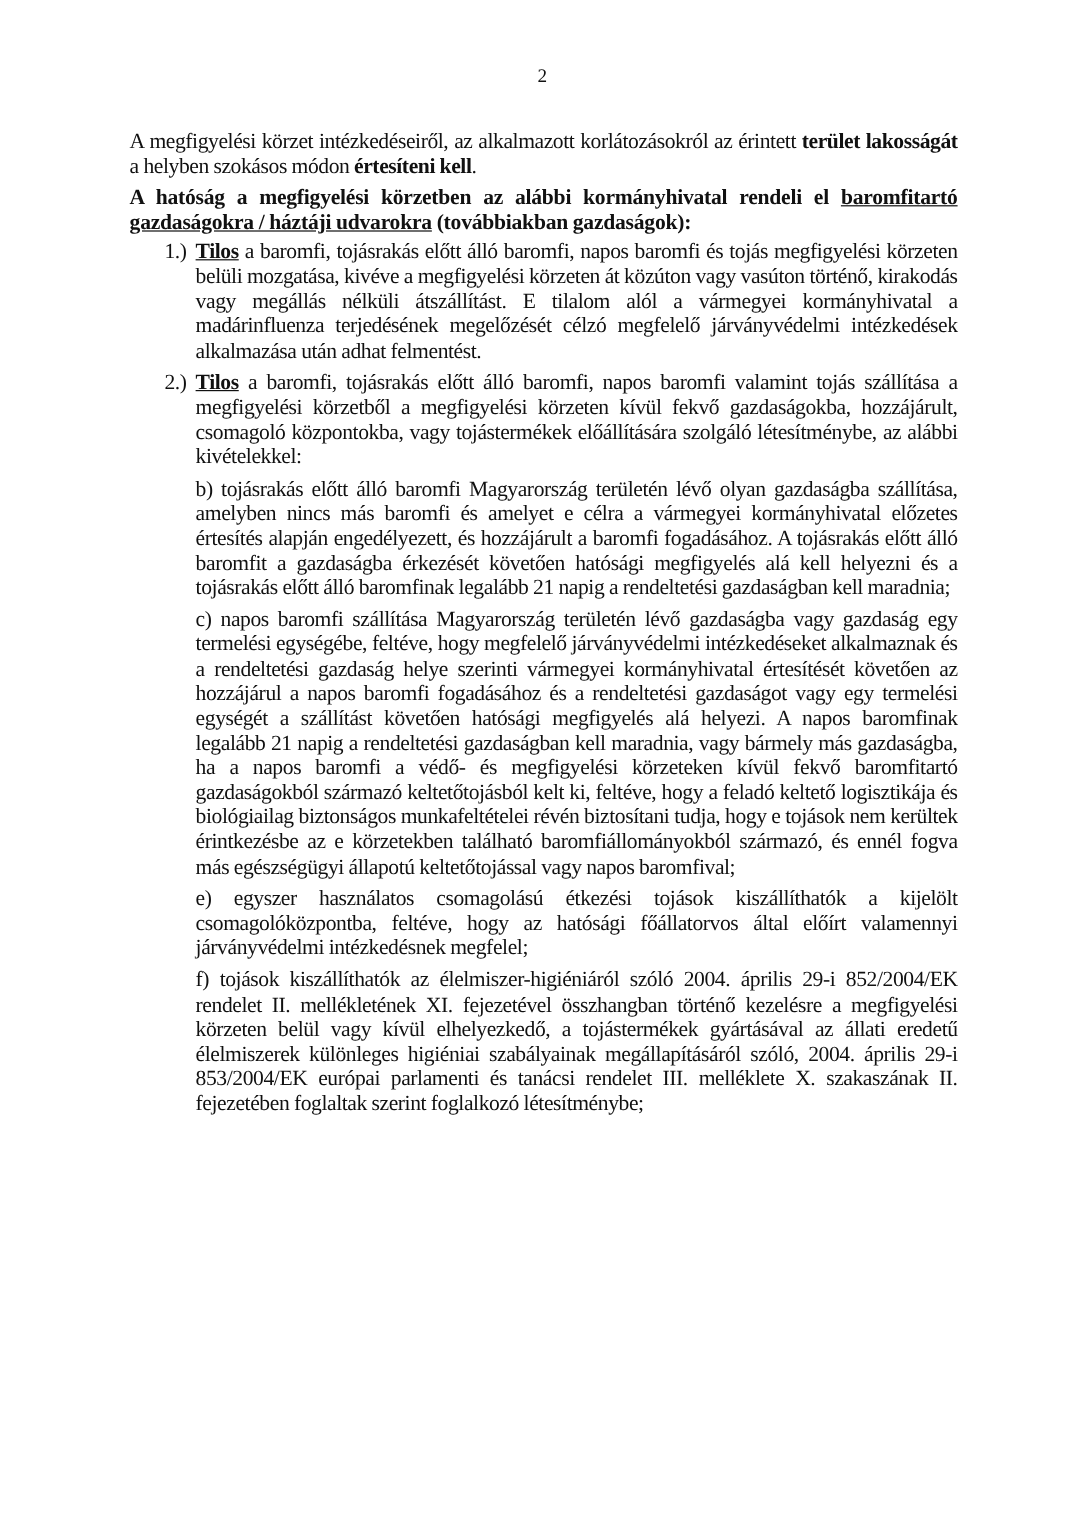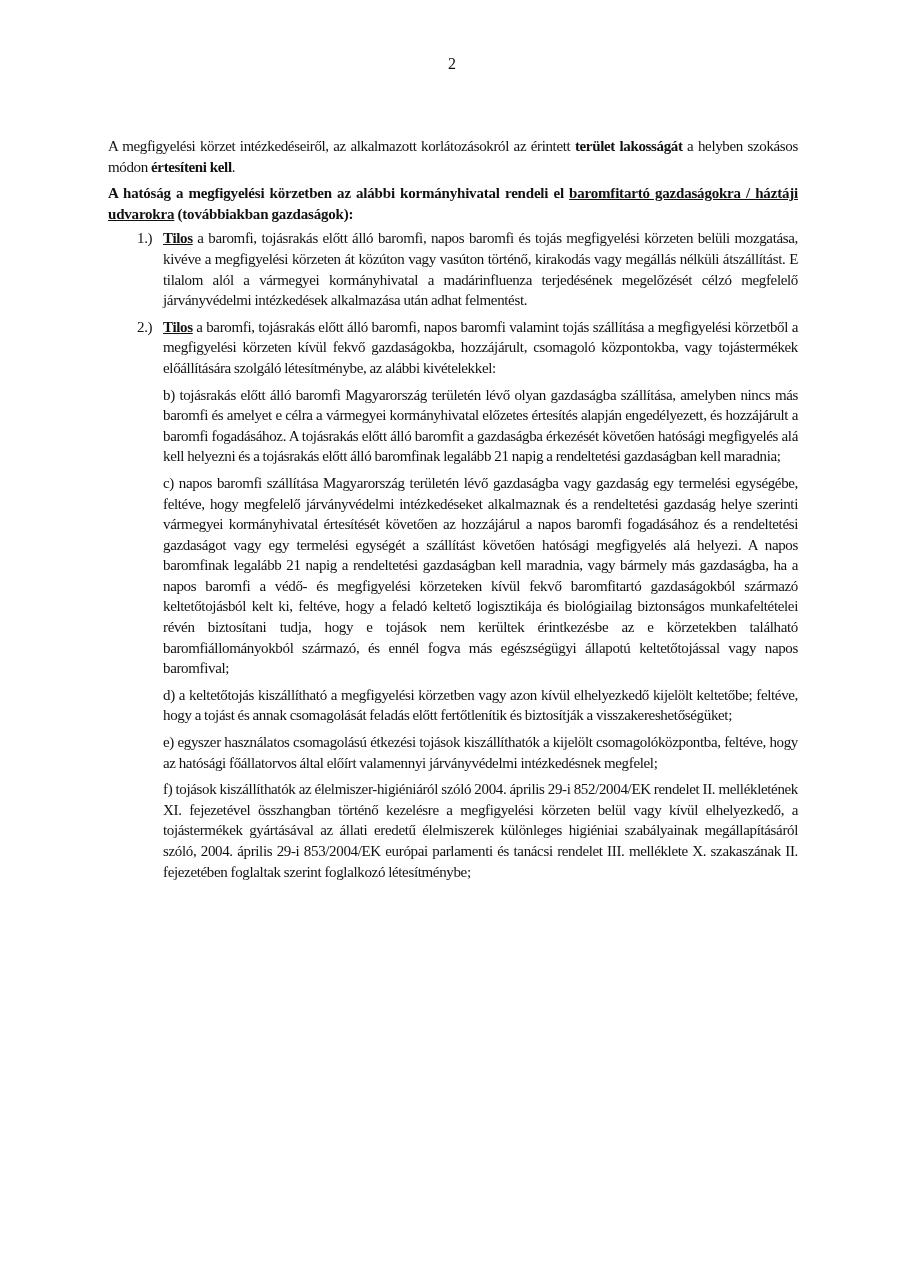--- a/index.html
+++ b/index.html
@@ -8,22 +8,22 @@
     position: absolute; left: 0; top: 0; width: 904px; height: 1280px; background: #fff;
     font-family: "Liberation Serif", "DejaVu Serif", serif;
     color: #111;
   }
   .page-num {
     position: absolute; top: 55px; left: 0; width: 904px; text-align: center;
     font-size: 16px;
   }
   .col {
     position: absolute; left: 108px; top: 107px; width: 690px;
-    font-size: 15px; line-height: 20.6px;
-    letter-spacing: -0.35px; word-spacing: -0.3px; margin-top: 29px;
+    font-size: 18px; line-height: 20.6px;
+    letter-spacing: -0.35px; word-spacing: -0.3px;
   }
   p { margin: 0; text-align: justify; }
   .p-intro { margin-bottom: 6px; }
   .p-heading { font-weight: bold; margin-bottom: 4px; letter-spacing: -0.2px; }
   .p-heading .normal { font-weight: bold; }
   .u { text-decoration: underline; }
   b { font-weight: bold; }
   .item { position: relative; padding-left: 55px; margin-bottom: 6px; }
   .item .num { position: absolute; left: 29px; top: 0; }
   .sub { padding-left: 55px; margin-bottom: 6px; }
@@ -38,17 +38,16 @@
     <p class="p-intro"><span>A megfigyelési körzet intézkedéseiről, az alkalmazott korlátozásokról az érintett </span><b>terület lakosságát</b><span> a helyben szokásos módon </span><b>értesíteni kell</b><span>.</span></p>
 
     <p class="p-heading"><span>A hatóság a megfigyelési körzetben az alábbi kormányhivatal rendeli el </span><span class="u">baromfitartó gazdaságokra / háztáji udvarokra</span><span class="normal"> (továbbiakban gazdaságok):</span></p>
 
     <p class="item"><span class="num">1.)</span><b class="u">Tilos</b><span> a baromfi, tojásrakás előtt álló baromfi, napos baromfi és tojás megfigyelési körzeten belüli mozgatása, kivéve a megfigyelési körzeten át közúton vagy vasúton történő, kirakodás vagy megállás nélküli átszállítást. E tilalom alól a vármegyei kormányhivatal a madárinfluenza terjedésének megelőzését célzó megfelelő járványvédelmi intézkedések alkalmazása után adhat felmentést.</span></p>
 
     <p class="item"><span class="num">2.)</span><b class="u">Tilos</b><span> a baromfi, tojásrakás előtt álló baromfi, napos baromfi valamint tojás szállítása a megfigyelési körzetből a megfigyelési körzeten kívül fekvő gazdaságokba, hozzájárult, csomagoló központokba, vagy tojástermékek előállítására szolgáló létesítménybe, az alábbi kivételekkel:</span></p>
 
     <p class="sub">b) tojásrakás előtt álló baromfi Magyarország területén lévő olyan gazdaságba szállítása, amelyben nincs más baromfi és amelyet e célra a vármegyei kormányhivatal előzetes értesítés alapján engedélyezett, és hozzájárult a baromfi fogadásához. A tojásrakás előtt álló baromfit a gazdaságba érkezését követően hatósági megfigyelés alá kell helyezni és a tojásrakás előtt álló baromfinak legalább 21 napig a rendeltetési gazdaságban kell maradnia;</p>
     <p class="sub">c) napos baromfi szállítása Magyarország területén lévő gazdaságba vagy gazdaság egy termelési egységébe, feltéve, hogy megfelelő járványvédelmi intézkedéseket alkalmaznak és a rendeltetési gazdaság helye szerinti vármegyei kormányhivatal értesítését követően az hozzájárul a napos baromfi fogadásához és a rendeltetési gazdaságot vagy egy termelési egységét a szállítást követően hatósági megfigyelés alá helyezi. A napos baromfinak legalább 21 napig a rendeltetési gazdaságban kell maradnia, vagy bármely más gazdaságba, ha a napos baromfi a védő- és megfigyelési körzeteken kívül fekvő baromfitartó gazdaságokból származó keltetőtojásból kelt ki, feltéve, hogy a feladó keltető logisztikája és biológiailag biztonságos munkafeltételei révén biztosítani tudja, hogy e tojások nem kerültek érintkezésbe az e körzetekben található baromfiállományokból származó, és ennél fogva más egészségügyi állapotú keltetőtojással vagy napos baromfival;</p>
-    <p class="sub">d) a keltetőtojás kiszállítható a megfigyelési körzetben vagy azon kívül elhelyezkedő kijelölt keltetőbe; feltéve, hogy a tojást és annak csomagolását feladás előtt fertőtlenítik és biztosítják a visszakereshetőségüket;</p>
     <p class="sub">e) egyszer használatos csomagolású étkezési tojások kiszállíthatók a kijelölt csomagolóközpontba, feltéve, hogy az hatósági főállatorvos által előírt valamennyi járványvédelmi intézkedésnek megfelel;</p>
     <p class="sub">f) tojások kiszállíthatók az élelmiszer-higiéniáról szóló 2004. április 29-i 852/2004/EK rendelet II. mellékletének XI. fejezetével összhangban történő kezelésre a megfigyelési körzeten belül vagy kívül elhelyezkedő, a tojástermékek gyártásával az állati eredetű élelmiszerek különleges higiéniai szabályainak megállapításáról szóló, 2004. április 29-i 853/2004/EK európai parlamenti és tanácsi rendelet III. melléklete X. szakaszának II. fejezetében foglaltak szerint foglalkozó létesítménybe;</p>
   </div>
 </div>
 
 </body></html>

